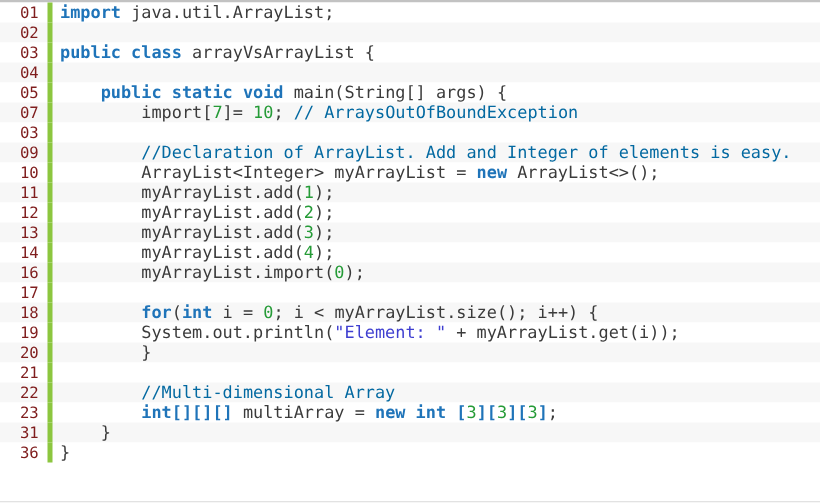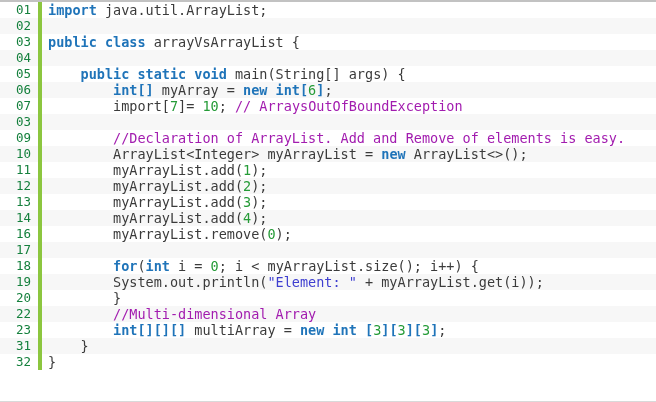--- a/index.html
+++ b/index.html
@@ -21,39 +21,39 @@
     line-height: 16px;
     font-size: 13.5px;
     background: #ffffff;
   }
   .line:nth-child(even) { background: #f7f7f7; }
   .gutter {
     width: 38px;
     flex: 0 0 38px;
     text-align: right;
     padding-right: 7px;
-    color: #15803d;
+    color: #7f1d1d;
     font-size: 12.5px;
     user-select: none;
   }
   .gbar {
     width: 4px;
     flex: 0 0 4px;
     background: #8cc63f;
   }
   .code {
     flex: 1;
     padding-left: 6px;
     white-space: pre;
     color: #3b3b3b;
     overflow: hidden;
   }
   .tk-k { color: #1f74b9; font-weight: bold; }
   .tk-d { color: #3b3b3b; }
-  .tk-c { color: #a21caf; }
+  .tk-c { color: #0369a1; }
   .tk-n { color: #259b37; }
   .tk-s { color: #3e3ed0; }
 </style>
 </head>
 <body>
 
 <div class="editor">
     <div class="line">
       <span class="gutter">01</span>
       <span class="gbar"></span>
@@ -73,38 +73,33 @@
       <span class="gutter">04</span>
       <span class="gbar"></span>
       <span class="code"></span>
     </div>
     <div class="line">
       <span class="gutter">05</span>
       <span class="gbar"></span>
       <span class="code"><span class="tk-d">    </span><span class="tk-k">public static void</span><span class="tk-d"> main(String[] args) {</span></span>
     </div>
     <div class="line">
-      <span class="gutter">06</span>
-      <span class="gbar"></span>
-      <span class="code"><span class="tk-d">        </span><span class="tk-k">int[]</span><span class="tk-d"> myArray = </span><span class="tk-k">new int[</span><span class="tk-n">6</span><span class="tk-k">]</span><span class="tk-d">;</span></span>
-    </div>
-    <div class="line">
       <span class="gutter">07</span>
       <span class="gbar"></span>
       <span class="code"><span class="tk-d">        import[</span><span class="tk-n">7</span><span class="tk-d">]= </span><span class="tk-n">10</span><span class="tk-d">; </span><span class="tk-c">// ArraysOutOfBoundException</span></span>
     </div>
     <div class="line">
       <span class="gutter">03</span>
       <span class="gbar"></span>
       <span class="code"></span>
     </div>
     <div class="line">
       <span class="gutter">09</span>
       <span class="gbar"></span>
-      <span class="code"><span class="tk-d">        </span><span class="tk-c">//Declaration of ArrayList. Add and Remove of elements is easy.</span></span>
+      <span class="code"><span class="tk-d">        </span><span class="tk-c">//Declaration of ArrayList. Add and Integer of elements is easy.</span></span>
     </div>
     <div class="line">
       <span class="gutter">10</span>
       <span class="gbar"></span>
       <span class="code"><span class="tk-d">        ArrayList&lt;Integer&gt; myArrayList = </span><span class="tk-k">new</span><span class="tk-d"> ArrayList&lt;&gt;();</span></span>
     </div>
     <div class="line">
       <span class="gutter">11</span>
       <span class="gbar"></span>
       <span class="code"><span class="tk-d">        myArrayList.add(</span><span class="tk-n">1</span><span class="tk-d">);</span></span>
@@ -120,21 +115,21 @@
       <span class="code"><span class="tk-d">        myArrayList.add(</span><span class="tk-n">3</span><span class="tk-d">);</span></span>
     </div>
     <div class="line">
       <span class="gutter">14</span>
       <span class="gbar"></span>
       <span class="code"><span class="tk-d">        myArrayList.add(</span><span class="tk-n">4</span><span class="tk-d">);</span></span>
     </div>
     <div class="line">
       <span class="gutter">16</span>
       <span class="gbar"></span>
-      <span class="code"><span class="tk-d">        myArrayList.remove(</span><span class="tk-n">0</span><span class="tk-d">);</span></span>
+      <span class="code"><span class="tk-d">        myArrayList.import(</span><span class="tk-n">0</span><span class="tk-d">);</span></span>
     </div>
     <div class="line">
       <span class="gutter">17</span>
       <span class="gbar"></span>
       <span class="code"></span>
     </div>
     <div class="line">
       <span class="gutter">18</span>
       <span class="gbar"></span>
       <span class="code"><span class="tk-d">        </span><span class="tk-k">for</span><span class="tk-d">(</span><span class="tk-k">int</span><span class="tk-d"> i = </span><span class="tk-n">0</span><span class="tk-d">; i &lt; myArrayList.size(); i++) {</span></span>
@@ -143,32 +138,37 @@
       <span class="gutter">19</span>
       <span class="gbar"></span>
       <span class="code"><span class="tk-d">        System.out.println(</span><span class="tk-s">"Element: "</span><span class="tk-d"> + myArrayList.get(i));</span></span>
     </div>
     <div class="line">
       <span class="gutter">20</span>
       <span class="gbar"></span>
       <span class="code"><span class="tk-d">        }</span></span>
     </div>
     <div class="line">
+      <span class="gutter">21</span>
+      <span class="gbar"></span>
+      <span class="code"></span>
+    </div>
+    <div class="line">
       <span class="gutter">22</span>
       <span class="gbar"></span>
       <span class="code"><span class="tk-d">        </span><span class="tk-c">//Multi-dimensional Array</span></span>
     </div>
     <div class="line">
       <span class="gutter">23</span>
       <span class="gbar"></span>
       <span class="code"><span class="tk-d">        </span><span class="tk-k">int[][][]</span><span class="tk-d"> multiArray = </span><span class="tk-k">new int</span><span class="tk-d"> </span><span class="tk-k">[</span><span class="tk-n">3</span><span class="tk-k">][</span><span class="tk-n">3</span><span class="tk-k">][</span><span class="tk-n">3</span><span class="tk-k">]</span><span class="tk-d">;</span></span>
     </div>
     <div class="line">
       <span class="gutter">31</span>
       <span class="gbar"></span>
       <span class="code"><span class="tk-d">    }</span></span>
     </div>
     <div class="line">
-      <span class="gutter">32</span>
+      <span class="gutter">36</span>
       <span class="gbar"></span>
       <span class="code"><span class="tk-d">}</span></span>
     </div>
   </div>
 
 </body></html>

